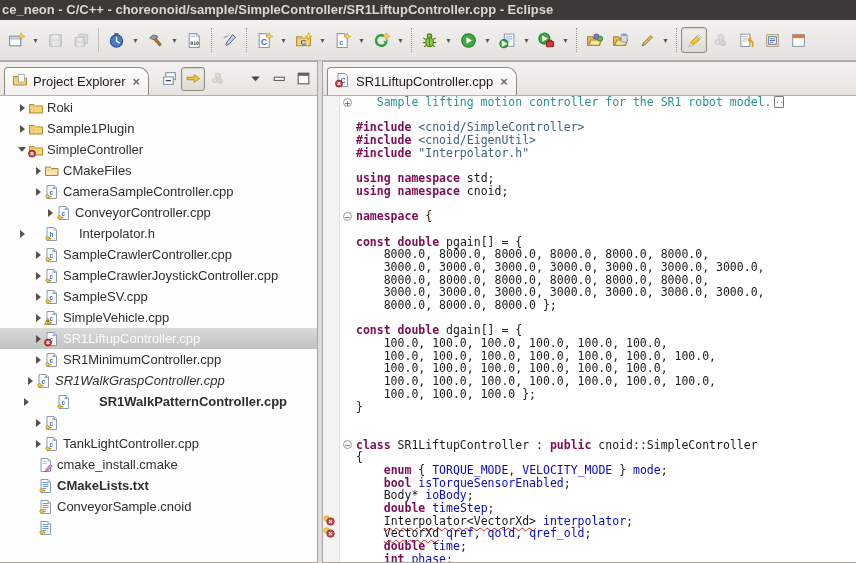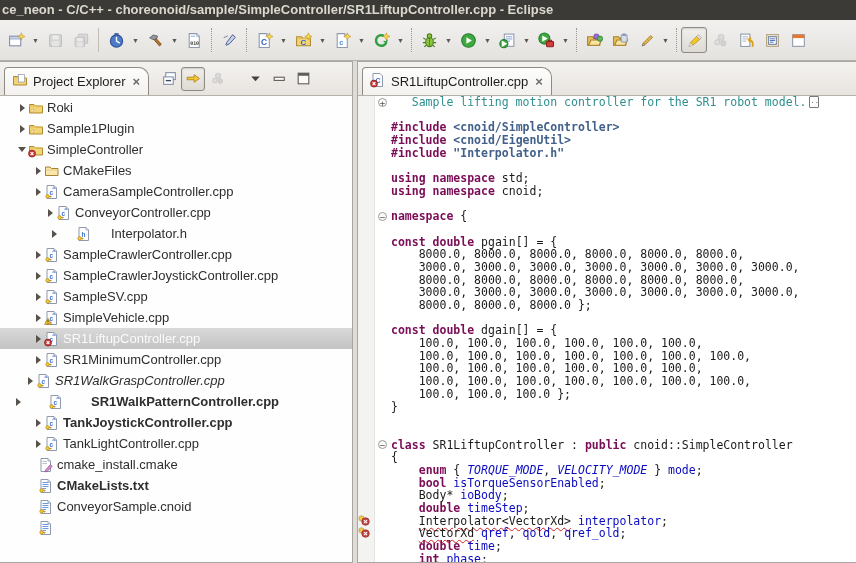--- a/index.html
+++ b/index.html
@@ -18,21 +18,21 @@
   .tb-btn svg{width:17px;height:17px;}
   .tb-btn.pressed{border:1px solid #8E8A84;background:linear-gradient(#F2F0EC,#DEDAD4);box-shadow:inset 0 1px 2px rgba(0,0,0,.15);}
   .tb-btn.disabled{opacity:.4;filter:grayscale(.8);}
   .tb-dd{width:13px;height:24px;display:flex;align-items:center;justify-content:center;
     font-size:7px;color:#5A5650;flex:none;}
   .tb-sep{height:24px;margin:0 4px;flex:none;}
   .tb-sep.solid{border-left:1px solid #C2BEB6;}
   .tb-sep.dotted{border-left:1px dotted #9A968E;}
   
   .workbench{position:absolute;top:61px;bottom:0;left:0;right:0;display:flex;}
-  .explorer{width:353px;flex:none;display:flex;flex-direction:column;
+  .explorer{width:318px;flex:none;display:flex;flex-direction:column;
     border:1px solid #A9A5A0;border-left:none;background:#fff;box-sizing:border-box;}
   .sash{width:4px;flex:none;background:#DFDCD8;cursor:col-resize;}
   .editor{flex:1;display:flex;flex-direction:column;border:1px solid #A9A5A0;border-right:none;box-sizing:border-box;background:#fff;min-width:0;}
   
   .view-tabbar,.editor-tabbar{height:33px;flex:none;display:flex;align-items:flex-end;
     background:linear-gradient(#F4F2EF,#E7E4E0);border-bottom:1px solid #B5B1AA;}
   .tab{height:27px;display:flex;align-items:center;gap:5px;padding:0 8px 0 7px;
     background:linear-gradient(#FDFDFC,#F3F1EE);border:1px solid #8E8A84;border-bottom:none;
     border-radius:4px 10px 0 0;margin-left:4px;font-size:13px;color:#1e1e1e;white-space:nowrap;}
   .tab svg{width:16px;height:16px;flex:none;}
@@ -57,24 +57,24 @@
     background:var(--c-gutter);border-right:1px solid #E4E4E2;}
   .code-line{display:flex;height:12.7px;position:relative;white-space:pre;}
   .lg{width:17px;flex:none;position:relative;}
   .lg svg{width:14px;height:14px;position:absolute;left:0;top:-1px;}
   .lf{width:16px;flex:none;position:relative;}
   .fold-icon{position:absolute;left:3px;top:1.5px;width:9px;height:9px;border:1px solid #9A9A9A;
     border-radius:50%;background:#FCFCFC;color:#555;font-size:9px;line-height:8px;text-align:center;
     font-family:"DejaVu Sans Mono",monospace;box-sizing:border-box;}
   .seg-pl{color:#1A1A1A;}
   .seg-kw{color:var(--c-keyword);font-weight:bold;}
-  .seg-str{color:var(--c-string);font-weight:bold;}
+  .seg-str{color:var(--c-string);}
   .seg-com{color:var(--c-comment);}
   .seg-var{color:var(--c-variable);}
-  .seg-enum{color:var(--c-variable);font-style:italic;}
+  .seg-enum{color:var(--c-variable);}
   .seg-err{color:#1A1A1A;text-decoration:underline wavy var(--c-error);text-decoration-thickness:1px;text-underline-offset:2px;}
   .seg-box{display:inline-block;border:1px solid #777;color:#555;font-size:7px;line-height:8px;
     height:10px;width:8px;text-align:center;vertical-align:middle;margin-left:3px;border-radius:1px;}
 </style>
 </head>
 <body>
 
 <div id="app">
   <div class="titlebar">
     <span>ce_neon - C/C++ - choreonoid/sample/SimpleController/SR1LiftupController.cpp - Eclipse</span>
@@ -388,21 +388,21 @@
             <svg viewBox="0 0 16 16">
               <path d="M3 1.5 H10 L12.5 4 V14.5 H3 Z" fill="#fff" stroke="#8E99AB"></path>
               <path d="M10 1.5 V4 H12.5" fill="#DDE3EC" stroke="#8E99AB" stroke-width="0.7"></path>
               <path d="M8.4 4.4 C9.4 3.6 10.8 3.8 11.2 4.8" fill="none" stroke="#3A6FD8" stroke-width="0.9"></path>
               <text x="5.4" y="11" font-size="6.5" font-weight="bold" fill="#3A6FD8" font-family="sans-serif">c</text>
               <circle cx="3.6" cy="12.4" r="1.8" fill="#F5C830" stroke="#A8821E" stroke-width="0.6"></circle>
               <path d="M5 12.4 H7.6 M6.6 12.4 V13.6" stroke="#A8821E" stroke-width="0.8"></path>
             </svg>
             <span class="tlabel">ConveyorController.cpp</span>
           </div>
-          <div class="trow" style="padding-left: 48px; gap: 16px;">
+          <div class="trow" style="padding-left: 16px; gap: 16px;">
             <span class="arrow">
               <span class="col"></span>
             </span>
             <svg viewBox="0 0 16 16">
               <path d="M3 1.5 H10 L12.5 4 V14.5 H3 Z" fill="#fff" stroke="#8E99AB"></path>
               <path d="M10 1.5 V4 H12.5" fill="#DDE3EC" stroke="#8E99AB" stroke-width="0.7"></path>
               <text x="5.4" y="11" font-size="6.5" font-weight="bold" fill="#3A6FD8" font-family="sans-serif">h</text>
               <circle cx="3.6" cy="12.4" r="1.8" fill="#F5C830" stroke="#A8821E" stroke-width="0.6"></circle>
               <path d="M5 12.4 H7.6 M6.6 12.4 V13.6" stroke="#A8821E" stroke-width="0.8"></path>
             </svg>
@@ -503,21 +503,21 @@
             <svg viewBox="0 0 16 16">
               <path d="M3 1.5 H10 L12.5 4 V14.5 H3 Z" fill="#fff" stroke="#8E99AB"></path>
               <path d="M10 1.5 V4 H12.5" fill="#DDE3EC" stroke="#8E99AB" stroke-width="0.7"></path>
               <path d="M8.4 4.4 C9.4 3.6 10.8 3.8 11.2 4.8" fill="none" stroke="#3A6FD8" stroke-width="0.9"></path>
               <text x="5.4" y="11" font-size="6.5" font-weight="bold" fill="#3A6FD8" font-family="sans-serif">c</text>
               <circle cx="3.6" cy="12.4" r="1.8" fill="#F5C830" stroke="#A8821E" stroke-width="0.6"></circle>
               <path d="M5 12.4 H7.6 M6.6 12.4 V13.6" stroke="#A8821E" stroke-width="0.8"></path>
             </svg>
             <span class="tlabel">SR1WalkGraspController.cpp</span>
           </div>
-          <div class="trow bold" style="padding-left: 12px; gap: 24px;">
+          <div class="trow bold" style="padding-left: 20px; gap: 24px;">
             <span class="arrow">
               <span class="col"></span>
             </span>
             <svg viewBox="0 0 16 16">
               <path d="M3 1.5 H10 L12.5 4 V14.5 H3 Z" fill="#fff" stroke="#8E99AB"></path>
               <path d="M10 1.5 V4 H12.5" fill="#DDE3EC" stroke="#8E99AB" stroke-width="0.7"></path>
               <path d="M8.4 4.4 C9.4 3.6 10.8 3.8 11.2 4.8" fill="none" stroke="#3A6FD8" stroke-width="0.9"></path>
               <text x="5.4" y="11" font-size="6.5" font-weight="bold" fill="#3A6FD8" font-family="sans-serif">c</text>
               <circle cx="3.6" cy="12.4" r="1.8" fill="#F5C830" stroke="#A8821E" stroke-width="0.6"></circle>
               <path d="M5 12.4 H7.6 M6.6 12.4 V13.6" stroke="#A8821E" stroke-width="0.8"></path>
@@ -529,21 +529,20 @@
               <span class="col"></span>
             </span>
             <svg viewBox="0 0 16 16">
               <path d="M3 1.5 H10 L12.5 4 V14.5 H3 Z" fill="#fff" stroke="#8E99AB"></path>
               <path d="M10 1.5 V4 H12.5" fill="#DDE3EC" stroke="#8E99AB" stroke-width="0.7"></path>
               <path d="M8.4 4.4 C9.4 3.6 10.8 3.8 11.2 4.8" fill="none" stroke="#3A6FD8" stroke-width="0.9"></path>
               <text x="5.4" y="11" font-size="6.5" font-weight="bold" fill="#3A6FD8" font-family="sans-serif">c</text>
               <circle cx="3.6" cy="12.4" r="1.8" fill="#F5C830" stroke="#A8821E" stroke-width="0.6"></circle>
               <path d="M5 12.4 H7.6 M6.6 12.4 V13.6" stroke="#A8821E" stroke-width="0.8"></path>
             </svg>
-            <span class="tlabel">TankJoystickController.cpp</span>
           </div>
           <div class="trow" style="padding-left: 32px;">
             <span class="arrow">
               <span class="col"></span>
             </span>
             <svg viewBox="0 0 16 16">
               <path d="M3 1.5 H10 L12.5 4 V14.5 H3 Z" fill="#fff" stroke="#8E99AB"></path>
               <path d="M10 1.5 V4 H12.5" fill="#DDE3EC" stroke="#8E99AB" stroke-width="0.7"></path>
               <path d="M8.4 4.4 C9.4 3.6 10.8 3.8 11.2 4.8" fill="none" stroke="#3A6FD8" stroke-width="0.9"></path>
               <text x="5.4" y="11" font-size="6.5" font-weight="bold" fill="#3A6FD8" font-family="sans-serif">c</text>

